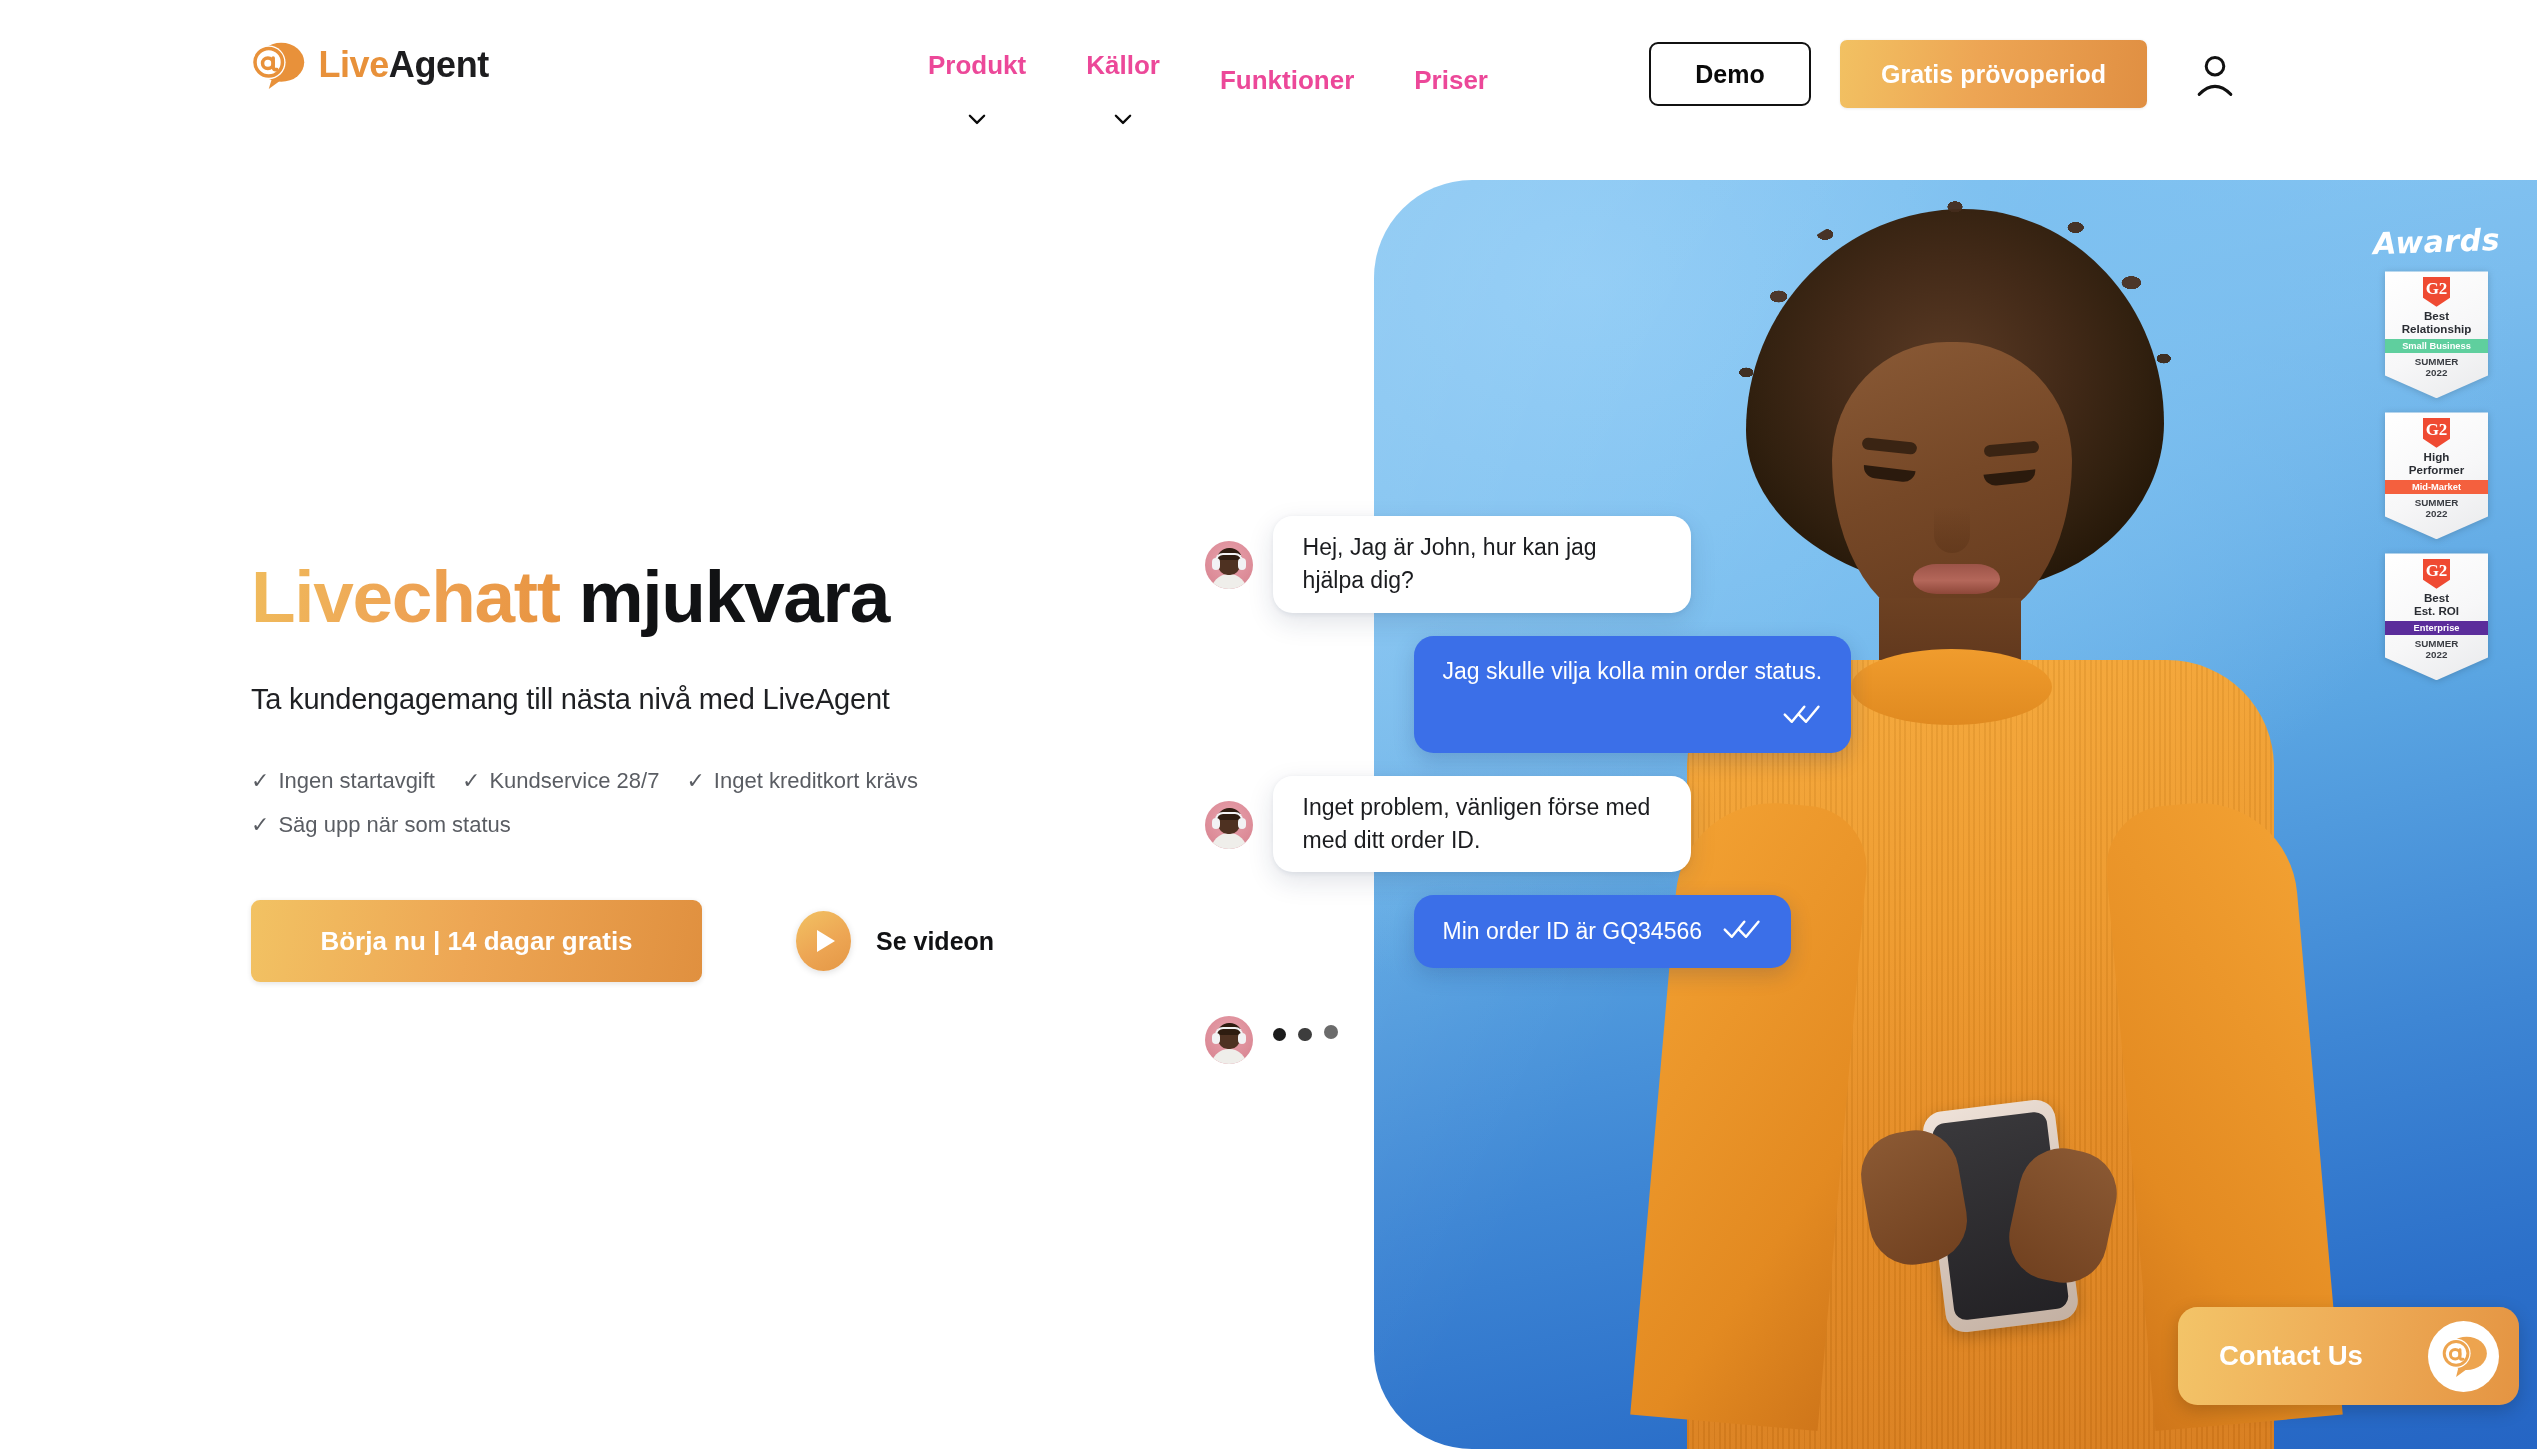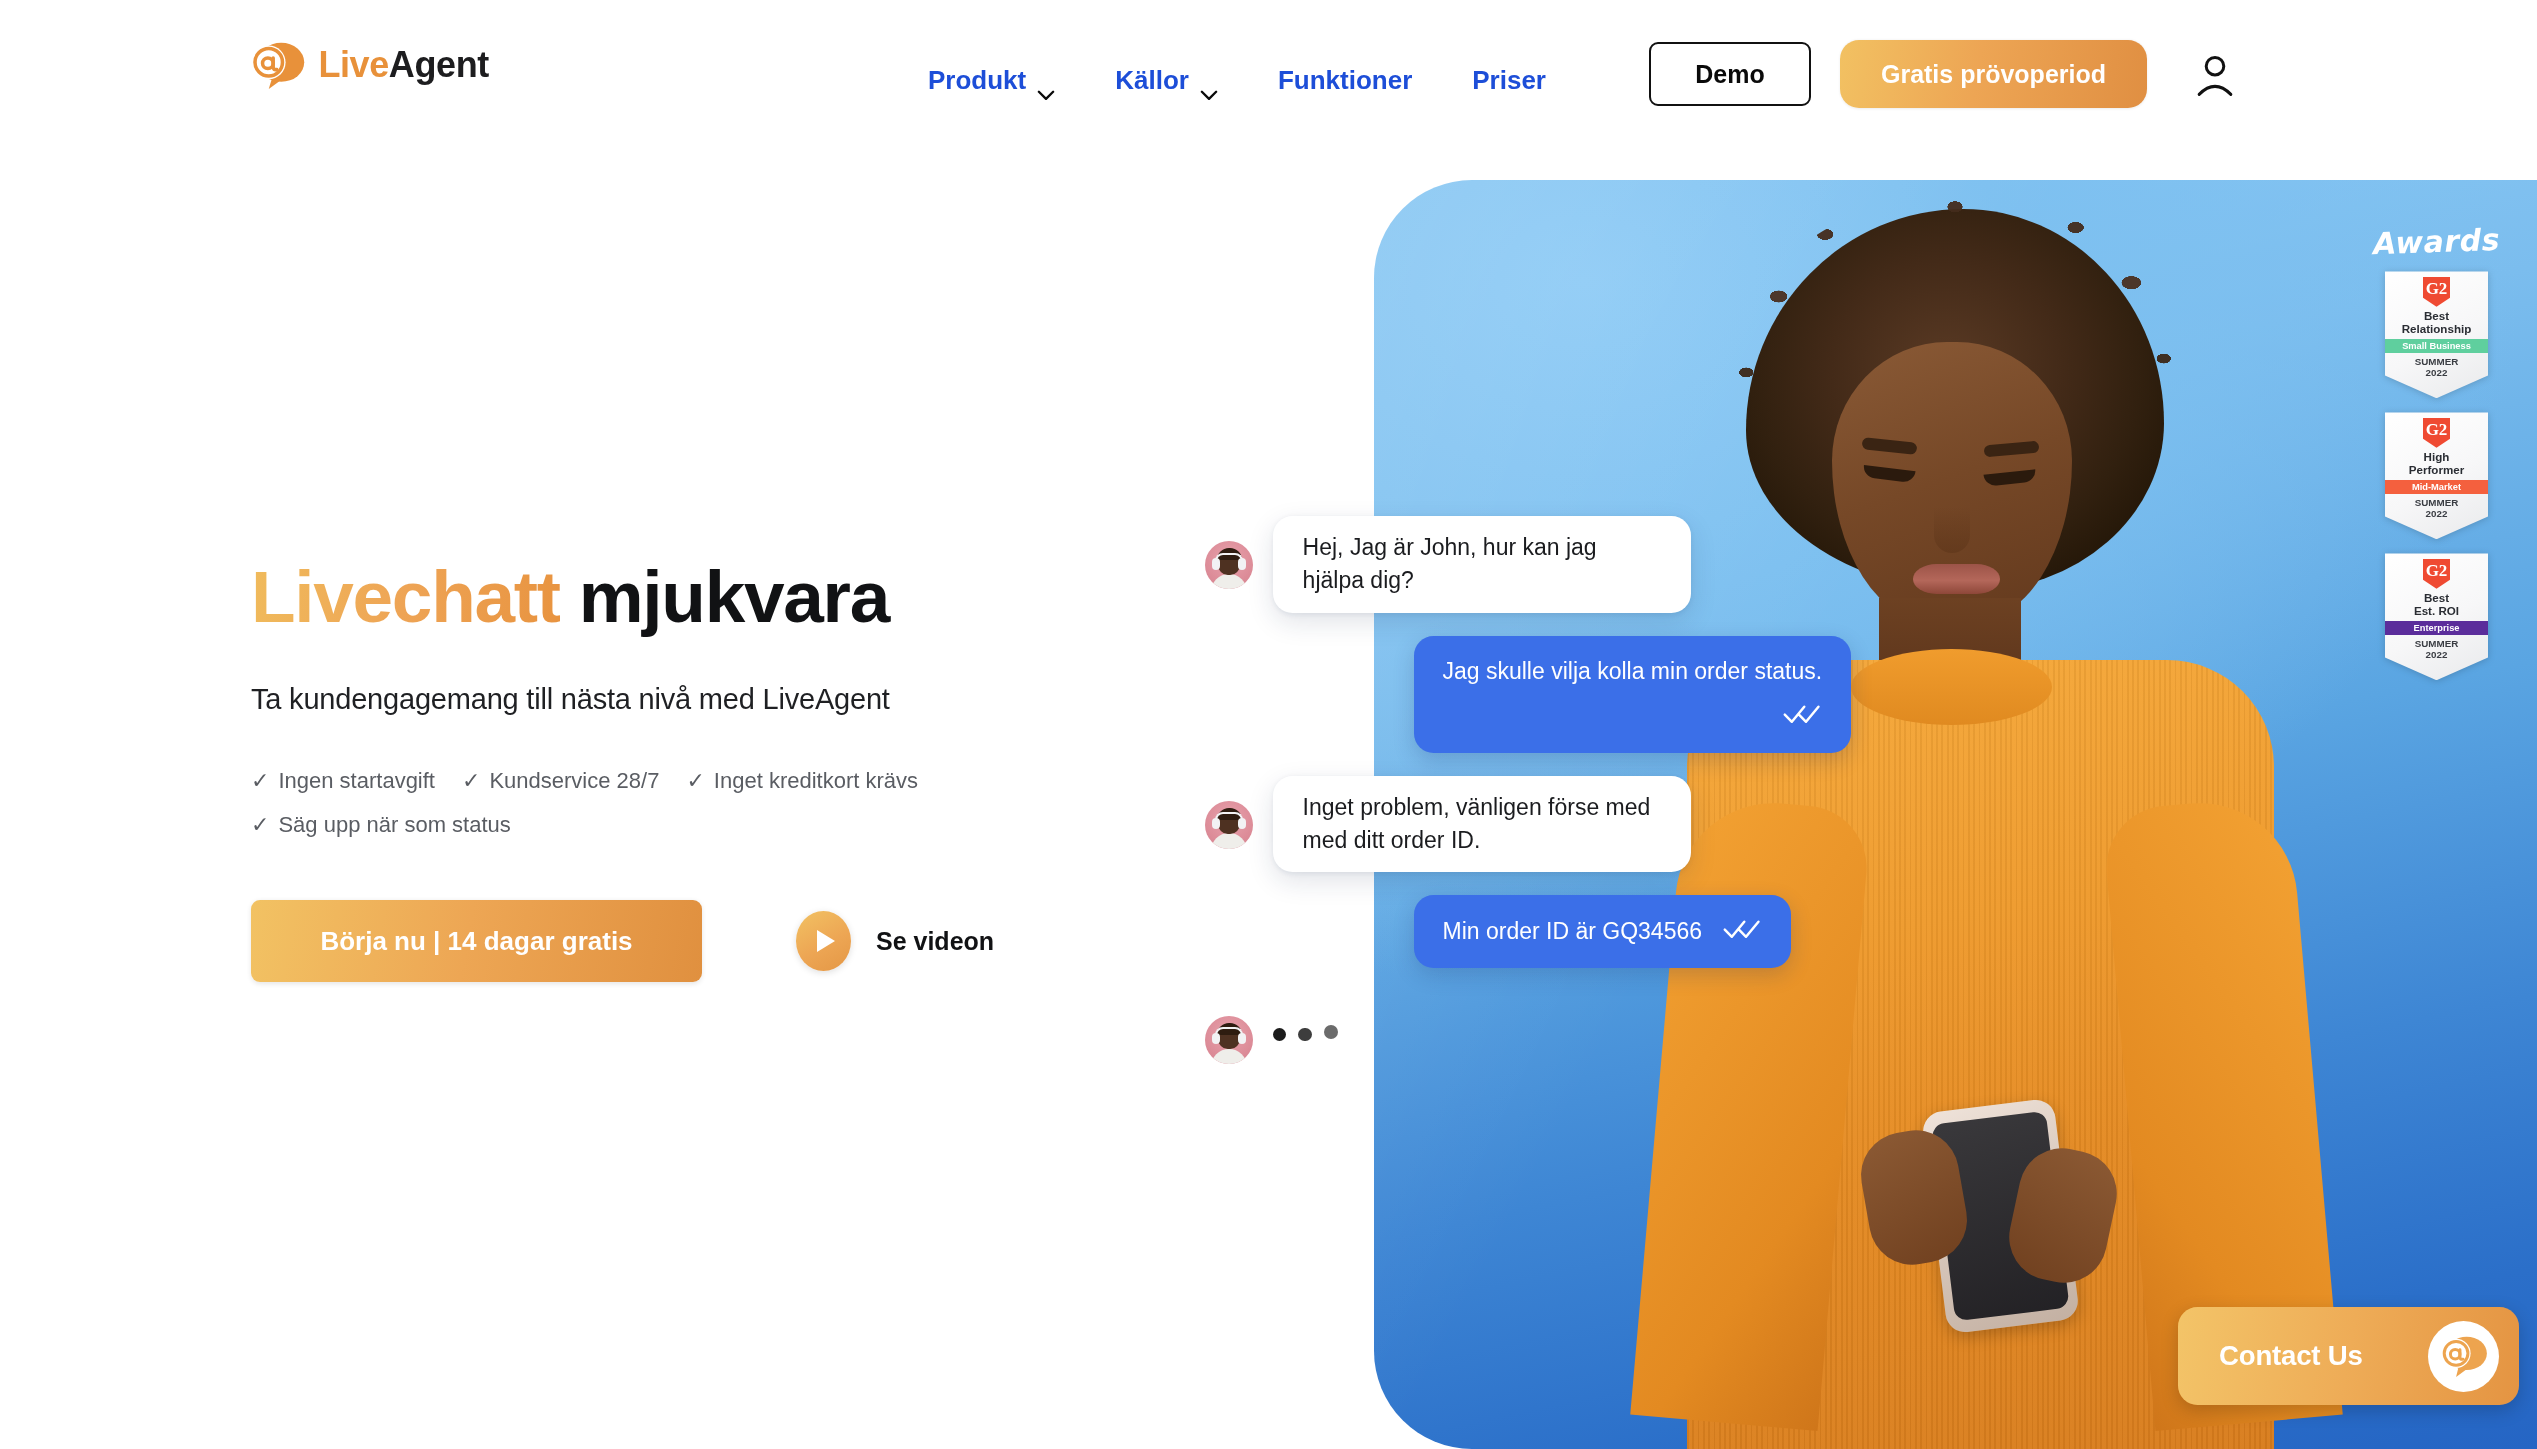--- a/index.html
+++ b/index.html
@@ -23,35 +23,35 @@
   .logo-mark { width:55px; height:50px; position:relative; }
   .logo-text { font-size:36px; font-weight:700; letter-spacing:-0.4px; }
   .logo-text .lv { color:#e8913a; }
   .logo-text .ag { color:#1d1d1f; }
 
   .nav {
     position:absolute; left:898px; top:0; height:160px;
     display:flex; align-items:center; gap:0;
   }
   .nav-item {
-    display:flex; align-items:center; gap:11px;
-    font-size:26px; font-weight:700; color:#1d4ed8;
-    padding:0 30px; cursor:pointer; white-space:nowrap;
+    display:flex; align-items:center; gap:18px;
+    font-size:26px; font-weight:700; color:#ec4899;
+    padding:0 30px; cursor:pointer; white-space:nowrap;flex-direction:column;
   }
   .chev { display:inline-block; width:18px; height:10.7px; position:relative; top:1.8px; }
 
   .btn-demo {
     position:absolute; left:1649px; top:42px;
     width:162px; height:64px; border:2.7px solid #111; border-radius:9px;
     background:#fff; display:flex; align-items:center; justify-content:center;
     font-size:25px; font-weight:700; color:#0a0a0a; cursor:pointer;
   }
   .btn-trial {
     position:absolute; left:1840px; top:40px;
-    width:307px; height:68px; border-radius:19px;
+    width:307px; height:68px; border-radius:7px;
     background:linear-gradient(100deg,#f2c162 0%,#eda554 45%,#e08f42 100%);
     display:flex; align-items:center; justify-content:center;
     font-size:25px; font-weight:700; color:#ffffff; cursor:pointer;
     box-shadow:0 0.9px 2.7px rgba(0,0,0,.08);
   }
   .user-icon {
     position:absolute; left:2193px; top:52px;
     width:44px; height:46px; cursor:pointer;
   }
 

